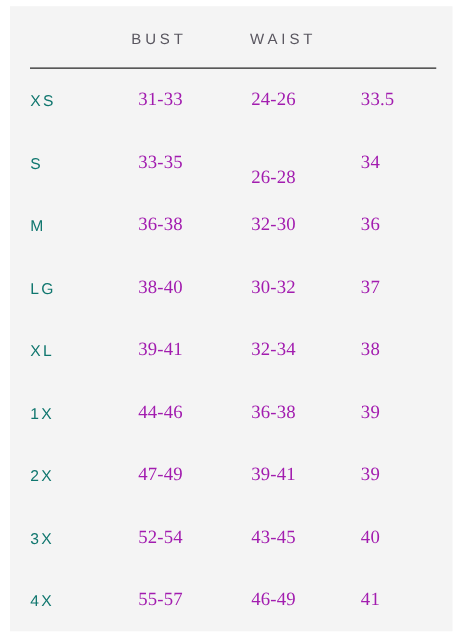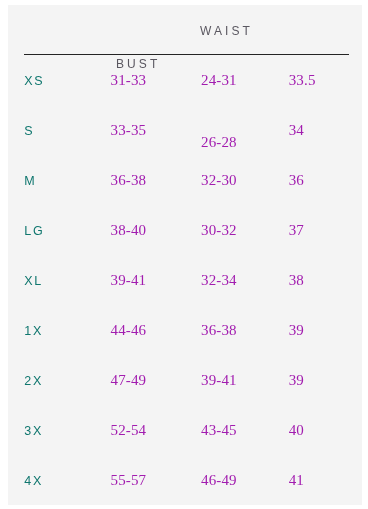--- a/index.html
+++ b/index.html
@@ -59,21 +59,21 @@
     font-size: 12.5px;
     letter-spacing: 1.7px;
     color: #0f766e;
   }
   .value {
     font-family: "Liberation Serif", serif;
     font-size: 15px;
     letter-spacing: 0.15px;
     color: #a21caf;
   }
-  .hc1 { left: 108px; margin-top: 33px; }
+  .hc1 { left: 97px; }
   .hc2 { left: 192.0px; }
   .hc3 { left: 281.0px; }
   .c0  { left: 16.3px; }
   .c1  { left: 102.5px; }
   .c2  { left: 193.0px; }
   .c3  { left: 280.7px; }
 </style>
 </head>
 <body>
 
@@ -84,21 +84,21 @@
       <div class="cell col-header hc1">BUST</div>
       <div class="cell col-header hc2">WAIST</div>
     </div>
 
     <div class="header-divider"></div>
 
     <div id="table-body">
         <div>
           <div class="cell size-label c0" style="top: 68.5px;">XS</div>
           <div class="cell value c1" style="top: 67px;">31-33</div>
-          <div class="cell value c2" style="top: 67px;">24-31</div>
+          <div class="cell value c2" style="top: 67px;">24-26</div>
           <div class="cell value c3" style="top: 67px;">33.5</div>
         </div>
         <div>
           <div class="cell size-label c0" style="top: 118.5px;">S</div>
           <div class="cell value c1" style="top: 117px;">33-35</div>
           <div class="cell value c2" style="top: 117px; margin-top: 12px;">26-28</div>
           <div class="cell value c3" style="top: 117px;">34</div>
         </div>
         <div>
           <div class="cell size-label c0" style="top: 168.5px;">M</div>

